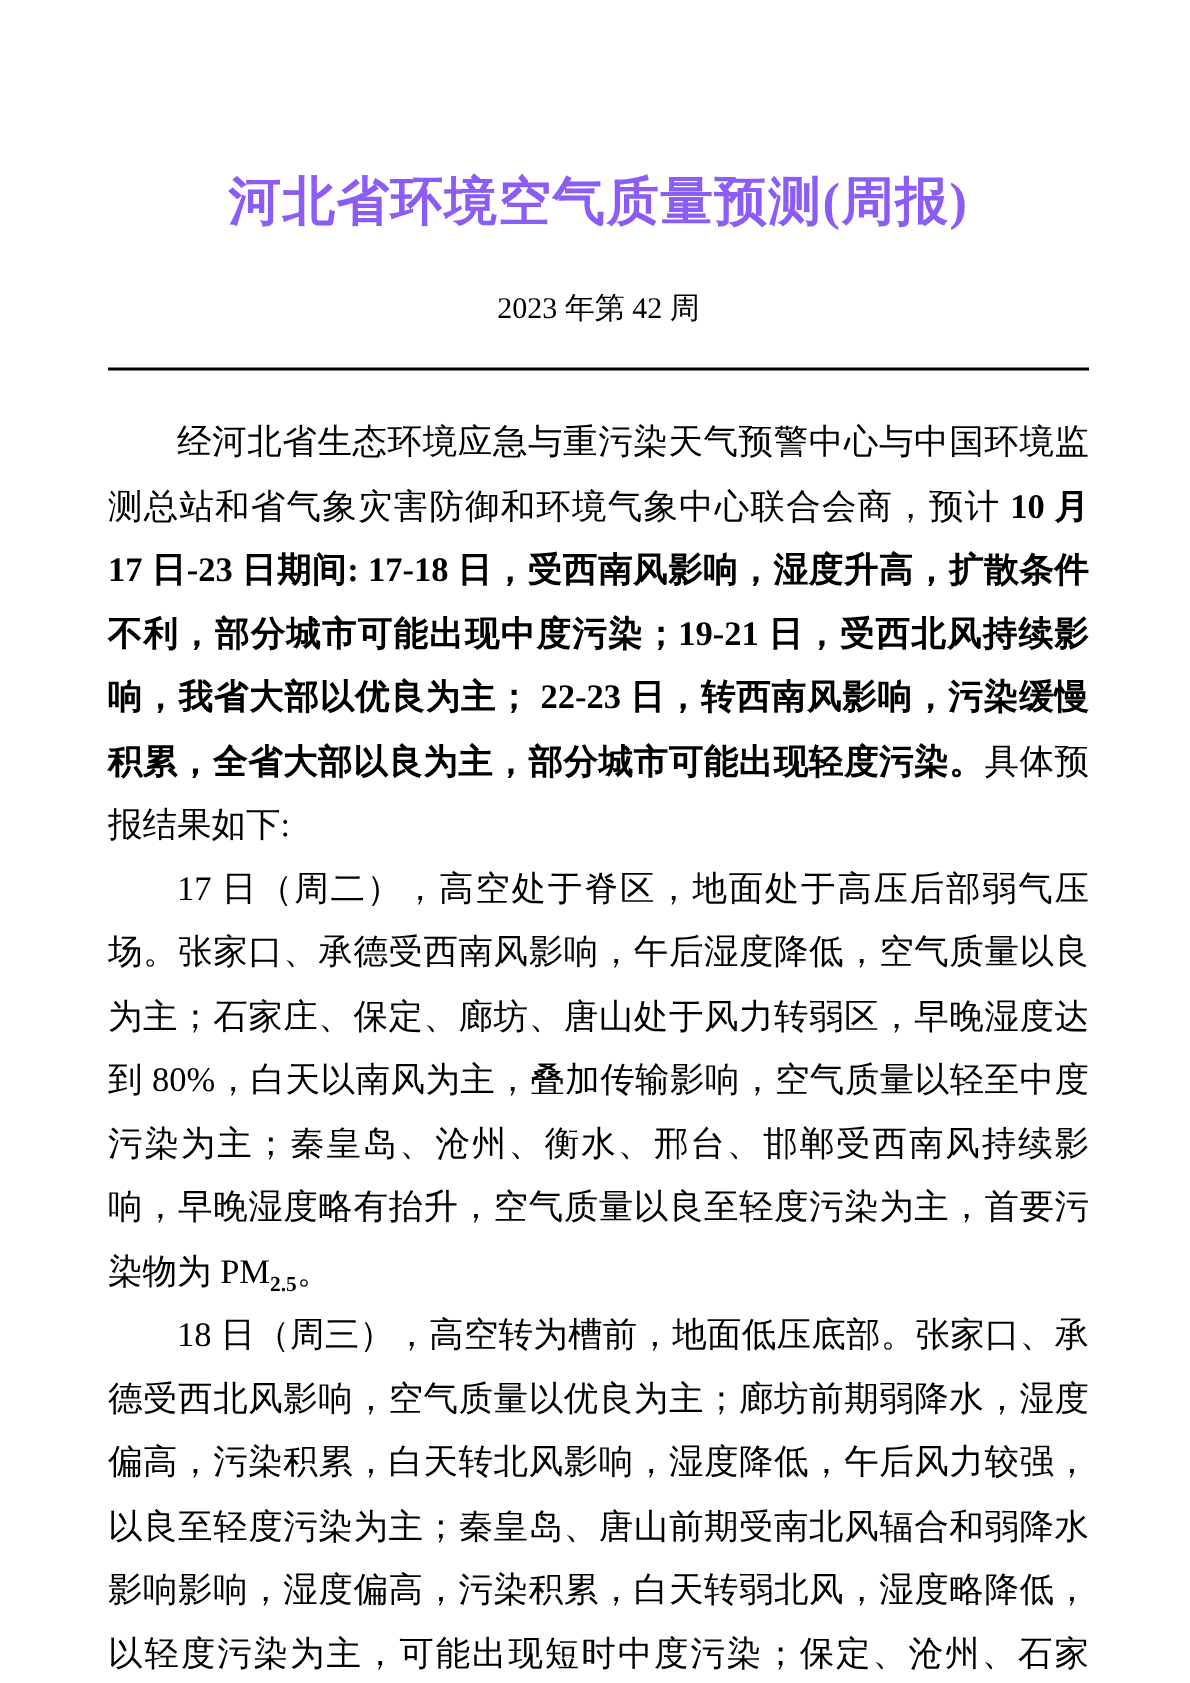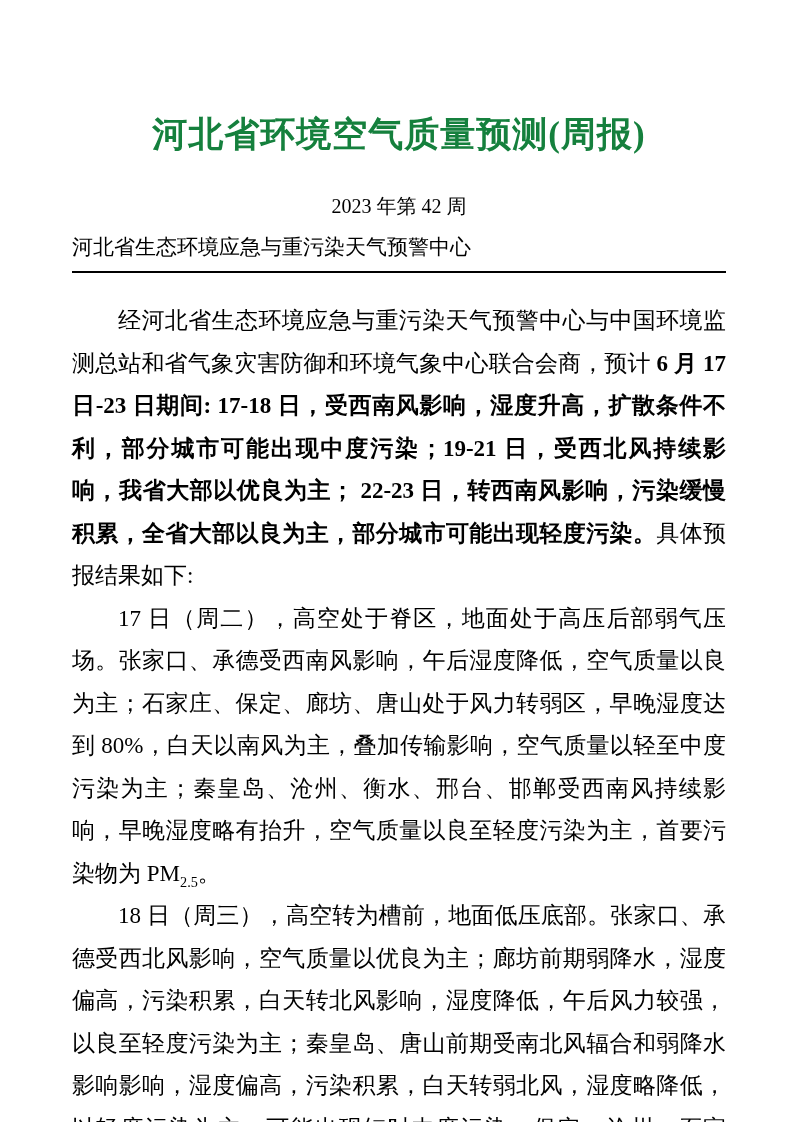--- a/index.html
+++ b/index.html
@@ -56,34 +56,34 @@
   .para {
     margin: 0;
     text-indent: 2em;
   }
   .bold {
     font-weight: bold;
   }
   sub {
     font-size: 0.62em;
     line-height: 0;
+    font-weight: bold;
   }
 </style>
 </head>
 <body>
 
 <div class="page">
-  <h1 class="title" style="color: #15803d;">河北省环境空气质量预测(周报)</h1>
+  <h1 class="title" style="color: #8b5cf6;">河北省环境空气质量预测(周报)</h1>
 
   <div class="subtitle">2023 年第 42 周</div>
 
   <div class="info-row">
-    <span>河北省生态环境应急与重污染天气预警中心</span>
   </div>
 
   <div class="rule"></div>
 
   <div class="body-text">
-      <p class="para"><span>经河北省生态环境应急与重污染天气预警中心与中国环境监测总站和省气象灾害防御和环境气象中心联合会商，预计 </span><span class="bold">6 月 17 日-23 日期间: 17-18 日，受西南风影响，湿度升高，扩散条件不利，部分城市可能出现中度污染；19-21 日，受西北风持续影响，我省大部以优良为主； 22-23 日，转西南风影响，污染缓慢积累，全省大部以良为主，部分城市可能出现轻度污染。</span><span>具体预报结果如下:</span></p>
+      <p class="para"><span>经河北省生态环境应急与重污染天气预警中心与中国环境监测总站和省气象灾害防御和环境气象中心联合会商，预计 </span><span class="bold">10 月 17 日-23 日期间: 17-18 日，受西南风影响，湿度升高，扩散条件不利，部分城市可能出现中度污染；19-21 日，受西北风持续影响，我省大部以优良为主； 22-23 日，转西南风影响，污染缓慢积累，全省大部以良为主，部分城市可能出现轻度污染。</span><span>具体预报结果如下:</span></p>
       <p class="para"><span>17 日（周二），高空处于脊区，地面处于高压后部弱气压场。张家口、承德受西南风影响，午后湿度降低，空气质量以良为主；石家庄、保定、廊坊、唐山处于风力转弱区，早晚湿度达到 80%，白天以南风为主，叠加传输影响，空气质量以轻至中度污染为主；秦皇岛、沧州、衡水、邢台、邯郸受西南风持续影响，早晚湿度略有抬升，空气质量以良至轻度污染为主，首要污染物为 PM</span><sub>2.5</sub><span>。</span></p>
       <p class="para"><span>18 日（周三），高空转为槽前，地面低压底部。张家口、承德受西北风影响，空气质量以优良为主；廊坊前期弱降水，湿度偏高，污染积累，白天转北风影响，湿度降低，午后风力较强，以良至轻度污染为主；秦皇岛、唐山前期受南北风辐合和弱降水影响影响，湿度偏高，污染积累，白天转弱北风，湿度略降低，以轻度污染为主，可能出现短时中度污染；保定、沧州、石家庄、衡水、邢台、</span></p>
     </div>
 </div>
 
 </body></html>

